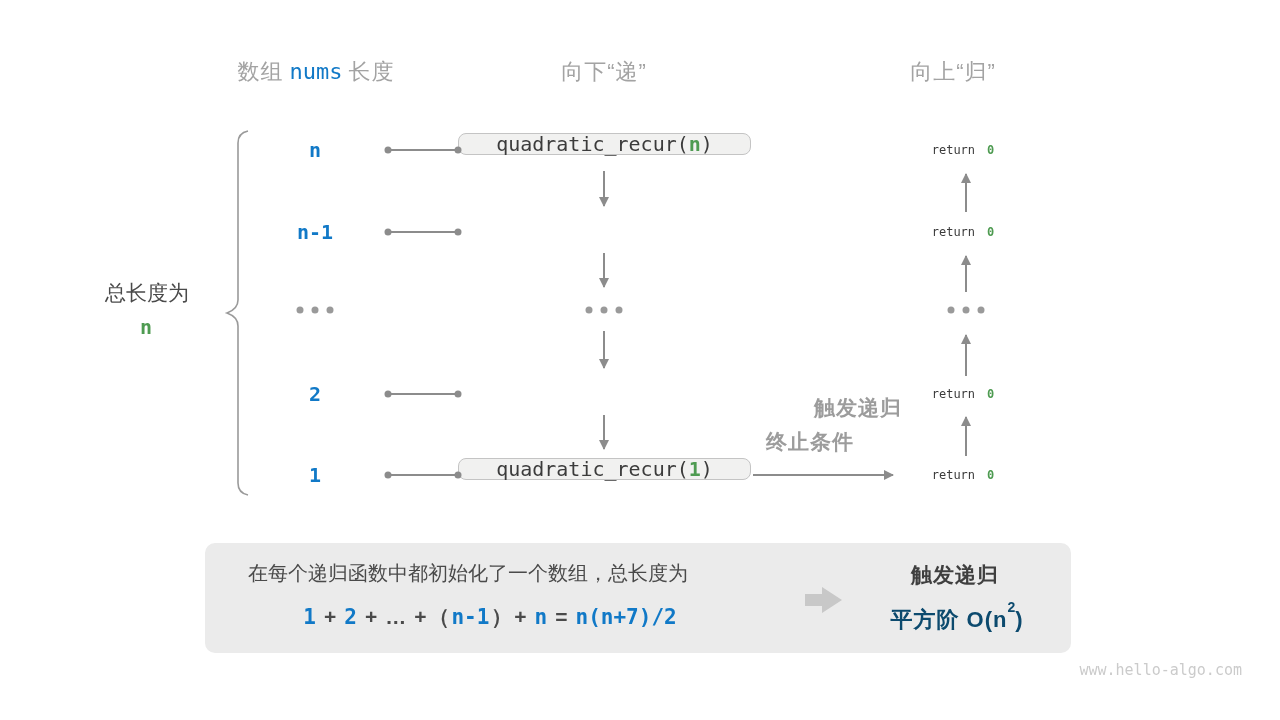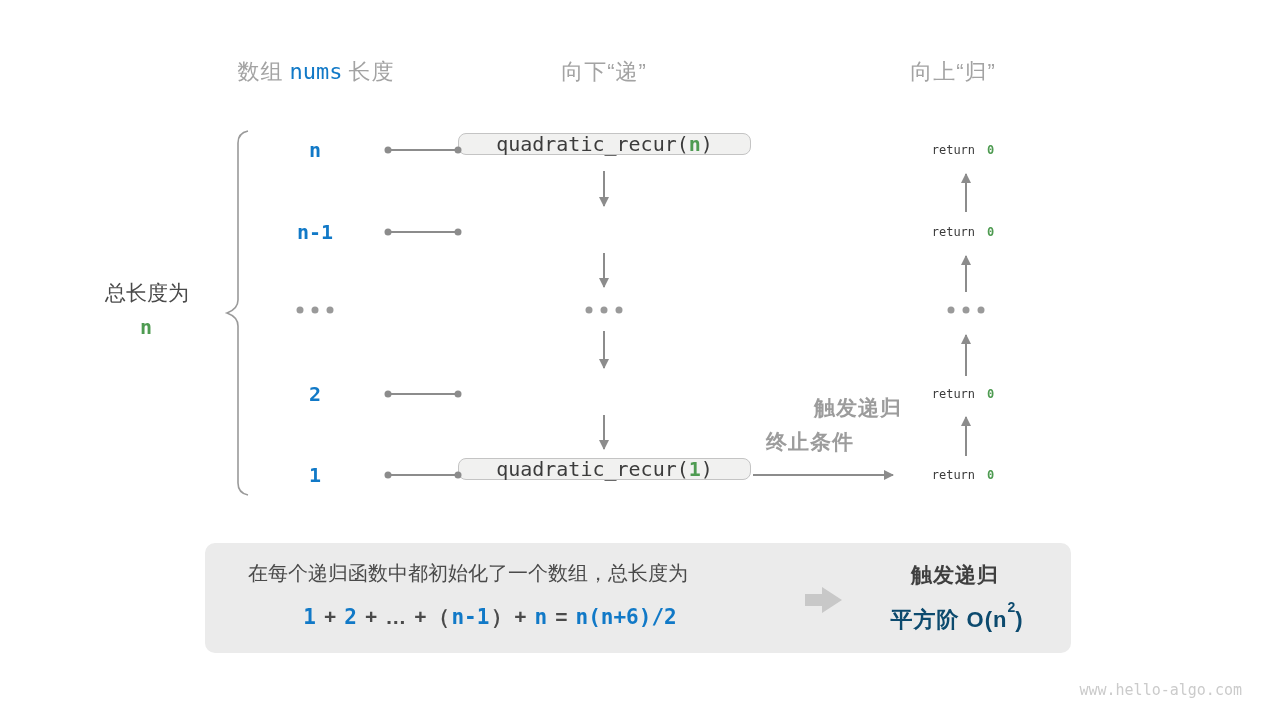--- a/index.html
+++ b/index.html
@@ -127,26 +127,26 @@
     <span class="tk tk-blue">2</span>
     <span class="tk tk-dark">+</span>
     <span class="tk tk-dark">…</span>
     <span class="tk tk-dark">+</span>
     <span class="tk tk-dark" style="margin:0 -2px;">（</span>
     <span class="tk tk-blue">n-1</span>
     <span class="tk tk-dark" style="margin:0 -2px;">）</span>
     <span class="tk tk-dark">+</span>
     <span class="tk tk-blue">n</span>
     <span class="tk tk-dark">=</span>
-    <span class="tk tk-blue">n(n+6)/2</span>
+    <span class="tk tk-blue">n(n+7)/2</span>
   </div>
   <div class="abs ctr result-title" style="left:955px; top:575px;">触发递归</div>
   <div class="abs ctr result-value" style="left:957px; top:620px;"><span>平方阶 O(n</span><sup>2</sup><span>)</span></div>
 
-  <div class="abs watermark" style="right:38px; top:681px;">www.hello-algo.com</div>
+  <div class="abs watermark" style="right:38px; top:661px;">www.hello-algo.com</div>
 
   <svg class="overlay" width="1280" height="720" viewBox="0 0 1280 720">
     <defs>
       <marker id="ah" markerUnits="userSpaceOnUse" markerWidth="12" markerHeight="12" refX="9" refY="5" orient="auto">
         <path d="M0,0 L10,5 L0,10 Z" fill="#8C8C8C"></path>
       </marker>
     </defs>
 
     <path d="M248,131 Q238,133 238,143 L238,300 Q238,309 227,313 Q238,317 238,326 L238,483 Q238,493 248,495" fill="none" stroke="#9A9A9A" stroke-width="1.6"></path>
 

